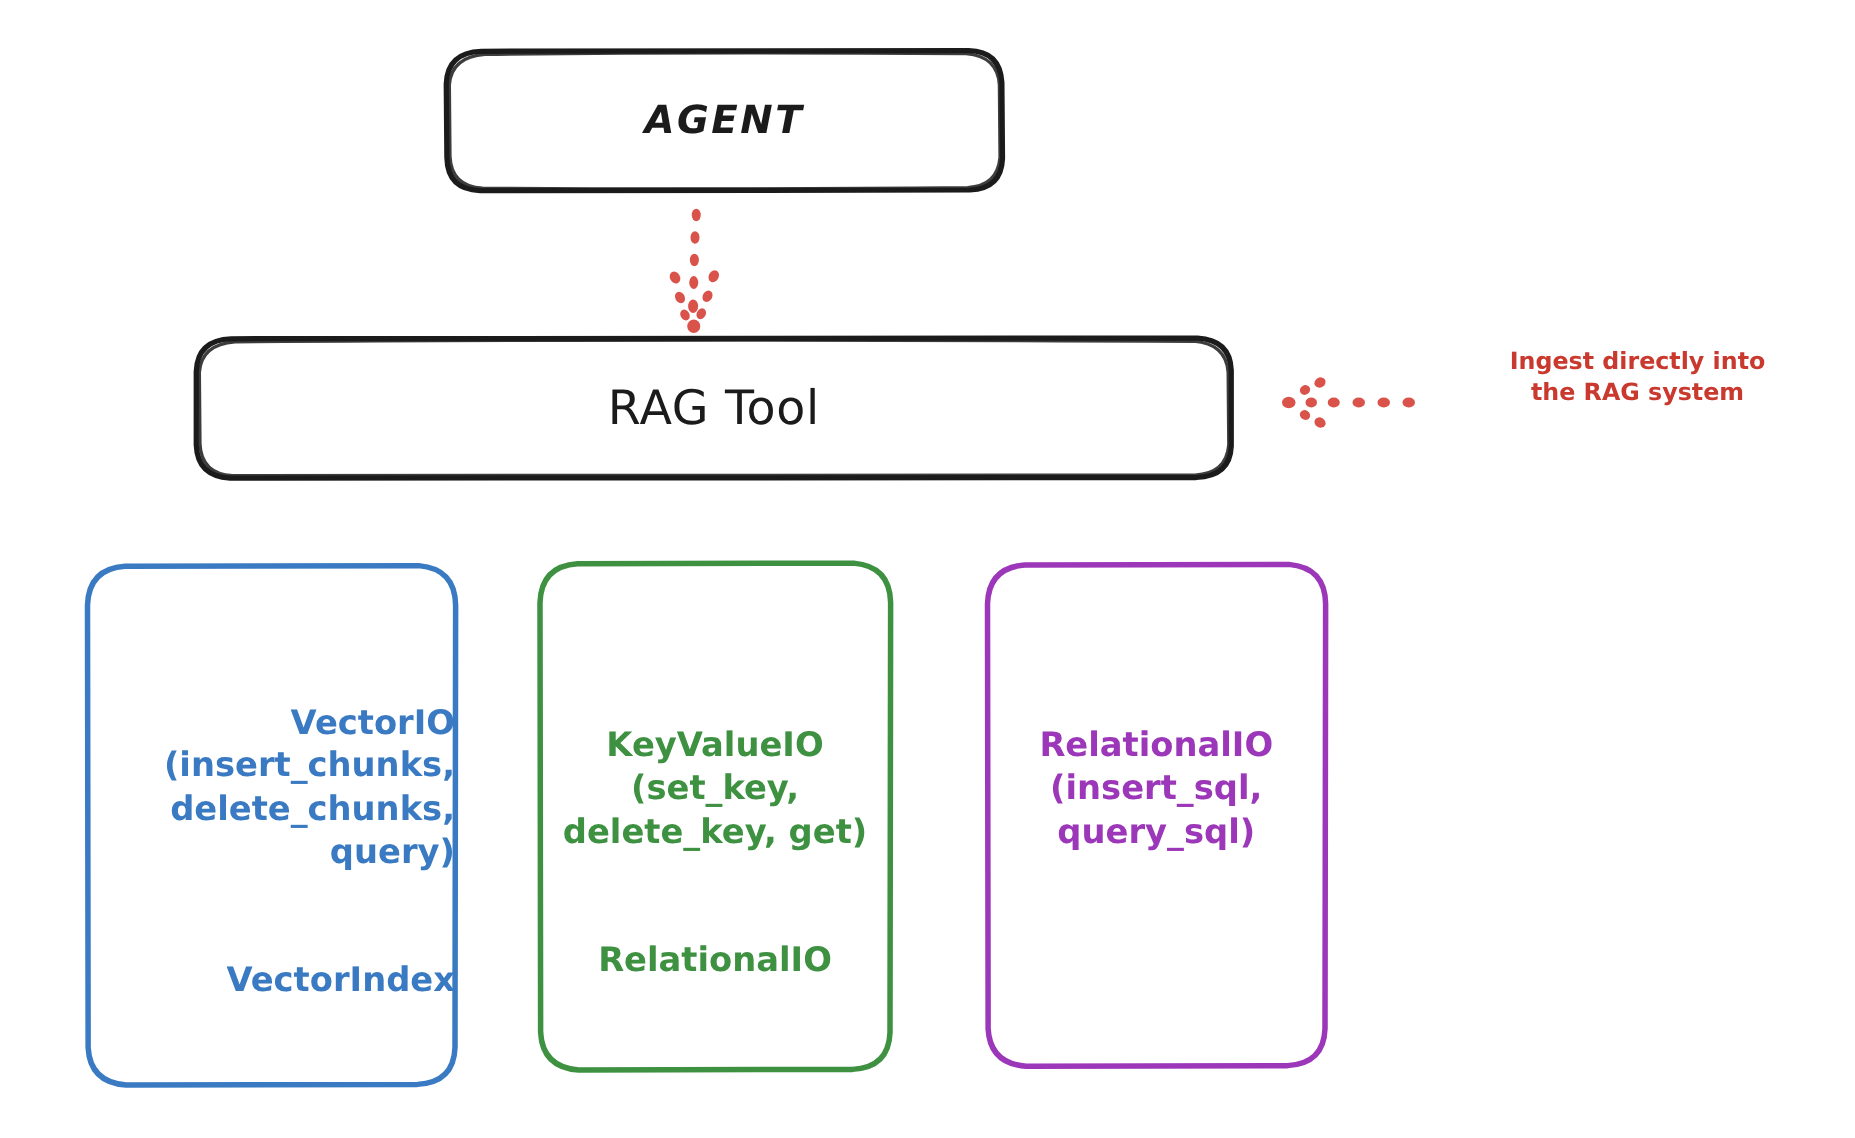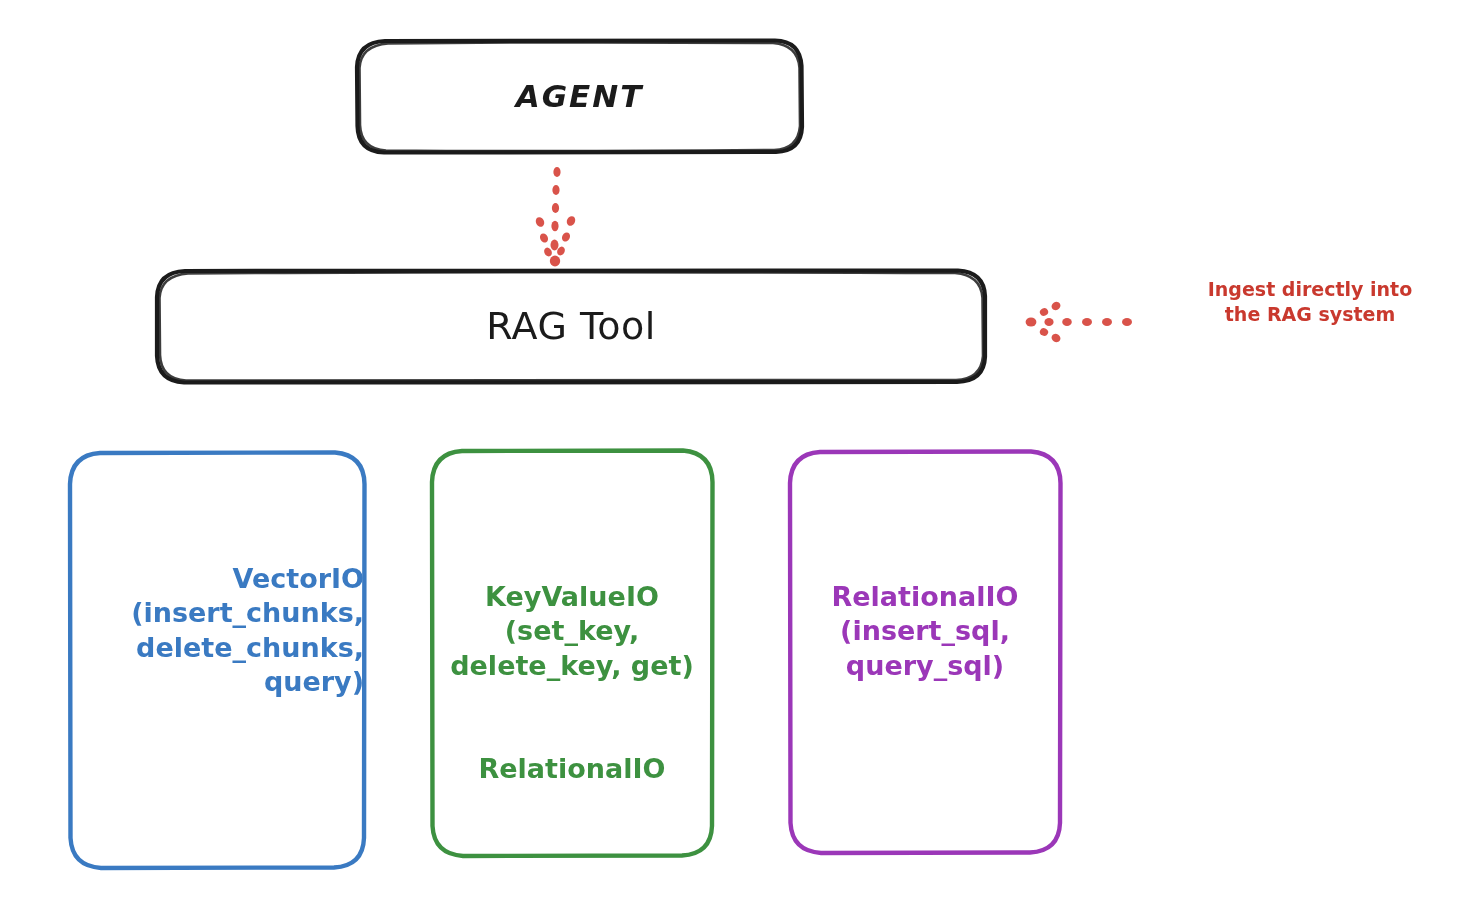--- a/index.html
+++ b/index.html
@@ -171,20 +171,21 @@
 
   <div class="node-label" id="agent-label">AGENT</div>
 
   <div class="node-label" id="ragtool-label">RAG Tool</div>
 
   <div class="provider-text" id="vectorio-text">
     <span class="provider-api">VectorIO
 (insert_chunks,
 delete_chunks,
 query)</span>
+    <span class="provider-entity">VectorIndex</span>
   </div>
 
   <div class="provider-text" id="keyvalueio-text">
     <span class="provider-api">KeyValueIO
 (set_key,
 delete_key, get)</span>
     <span class="provider-entity">RelationalIO</span>
   </div>
 
   <div class="provider-text" id="relationalio-text">

